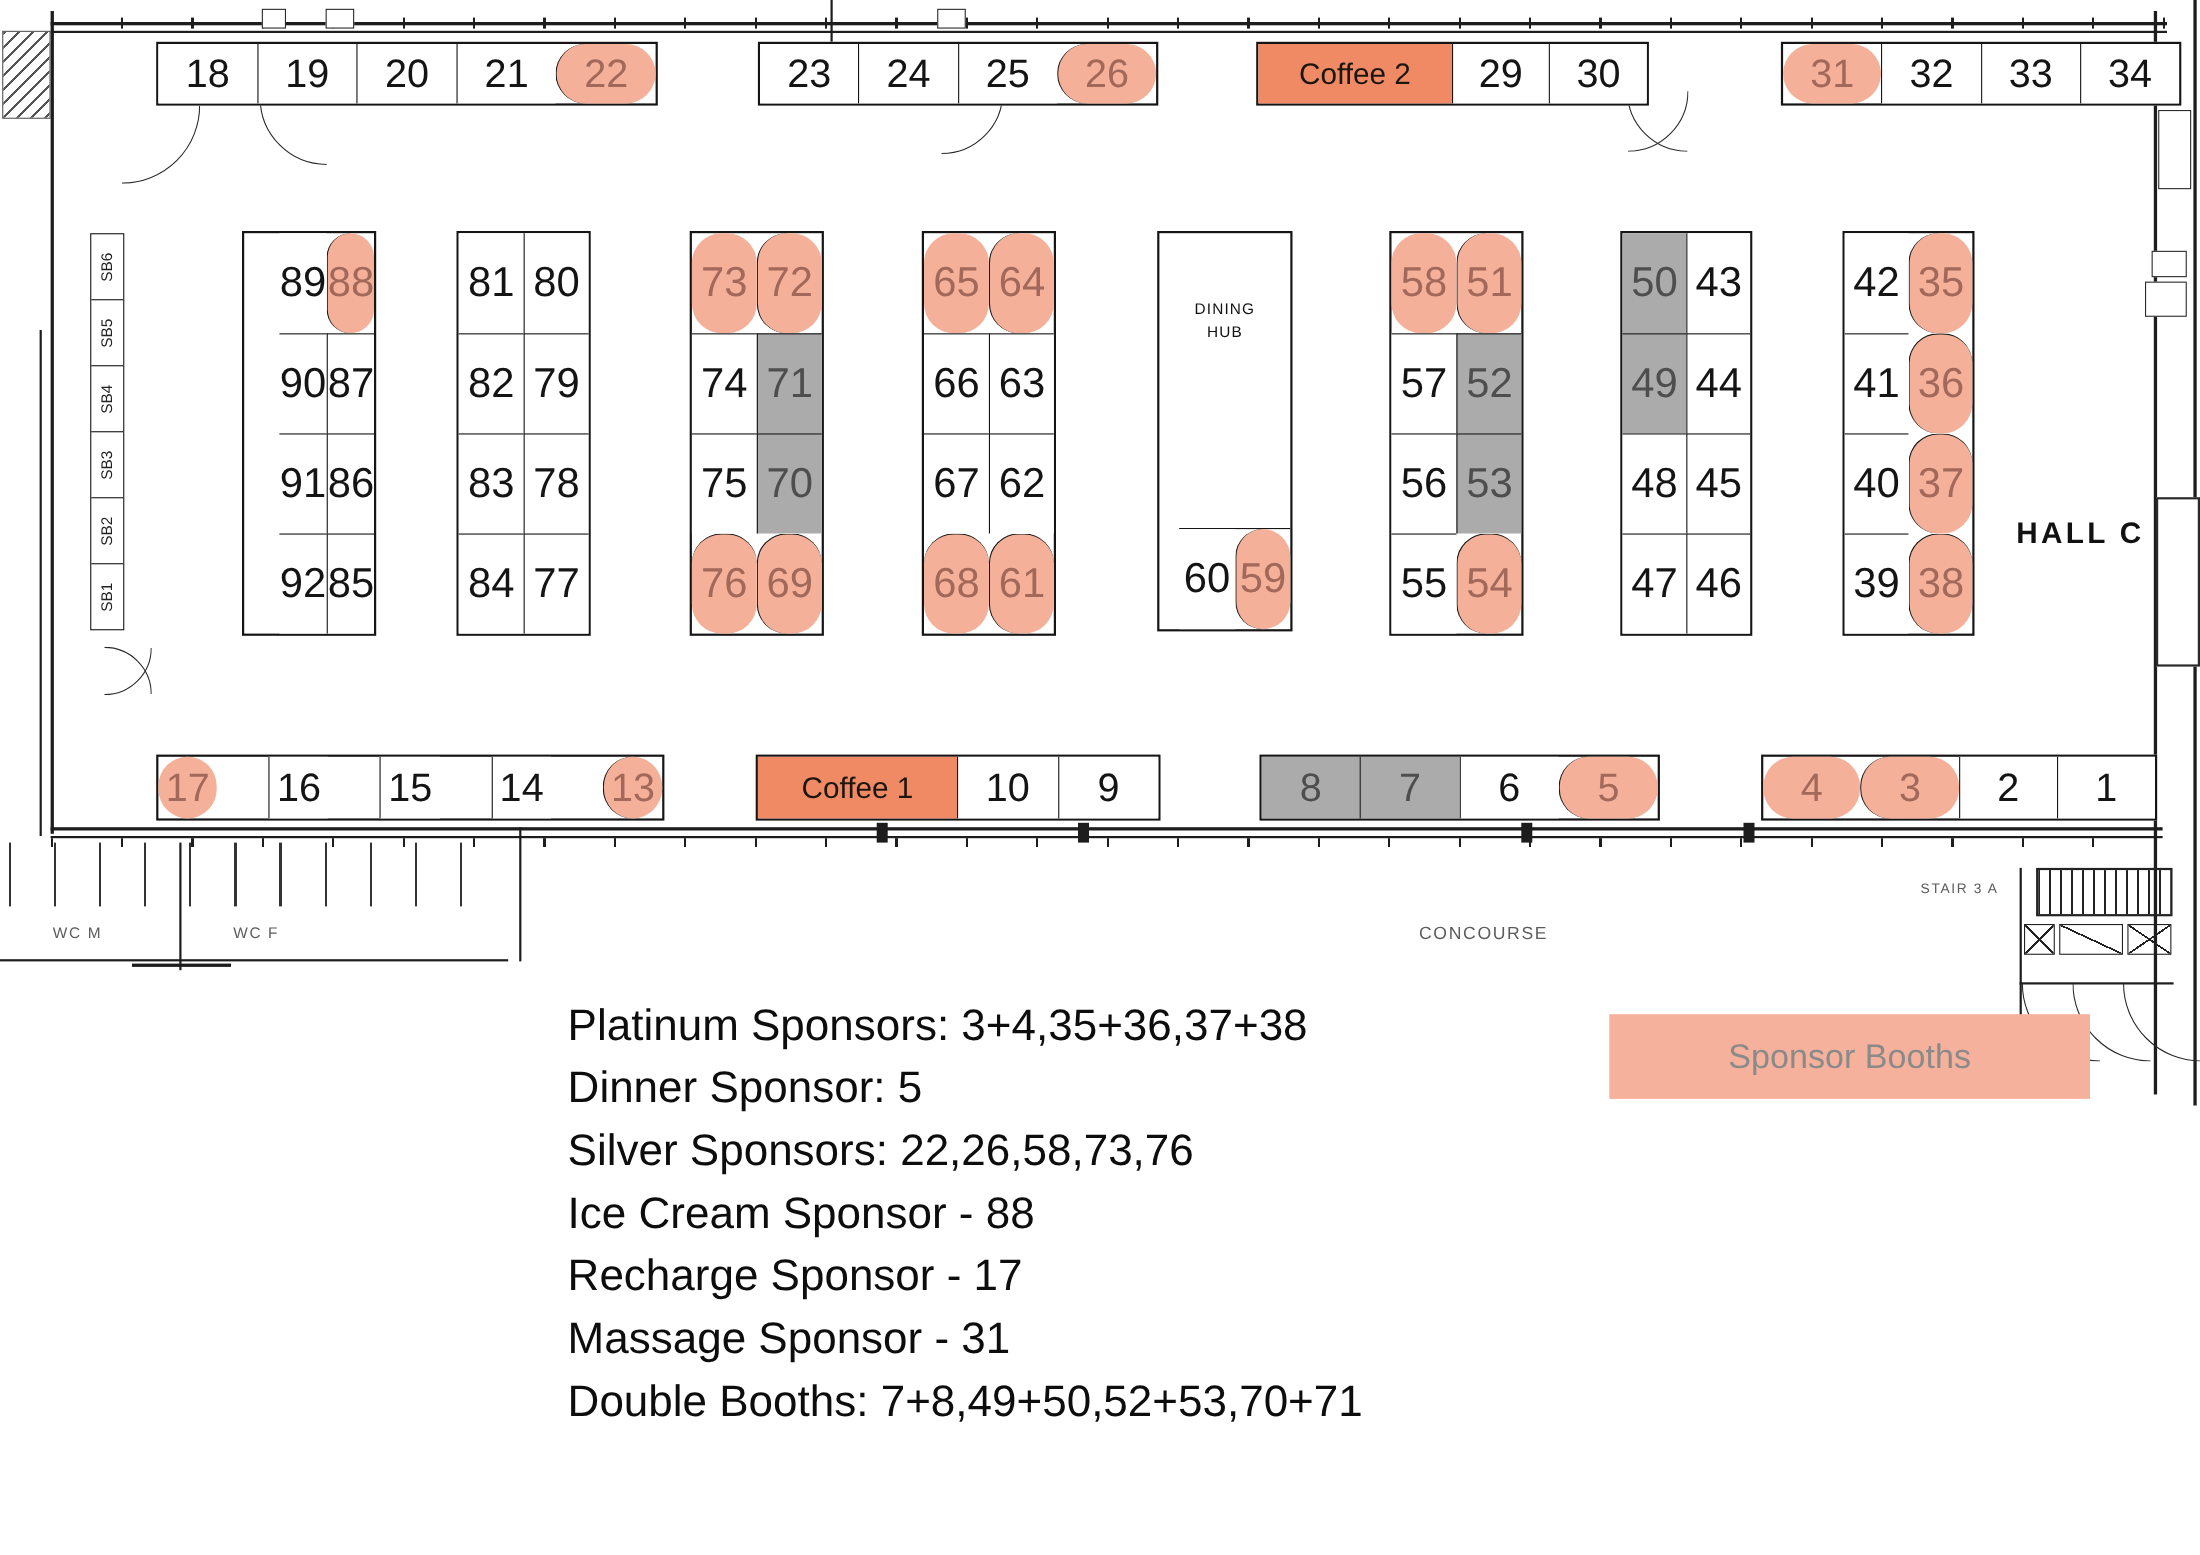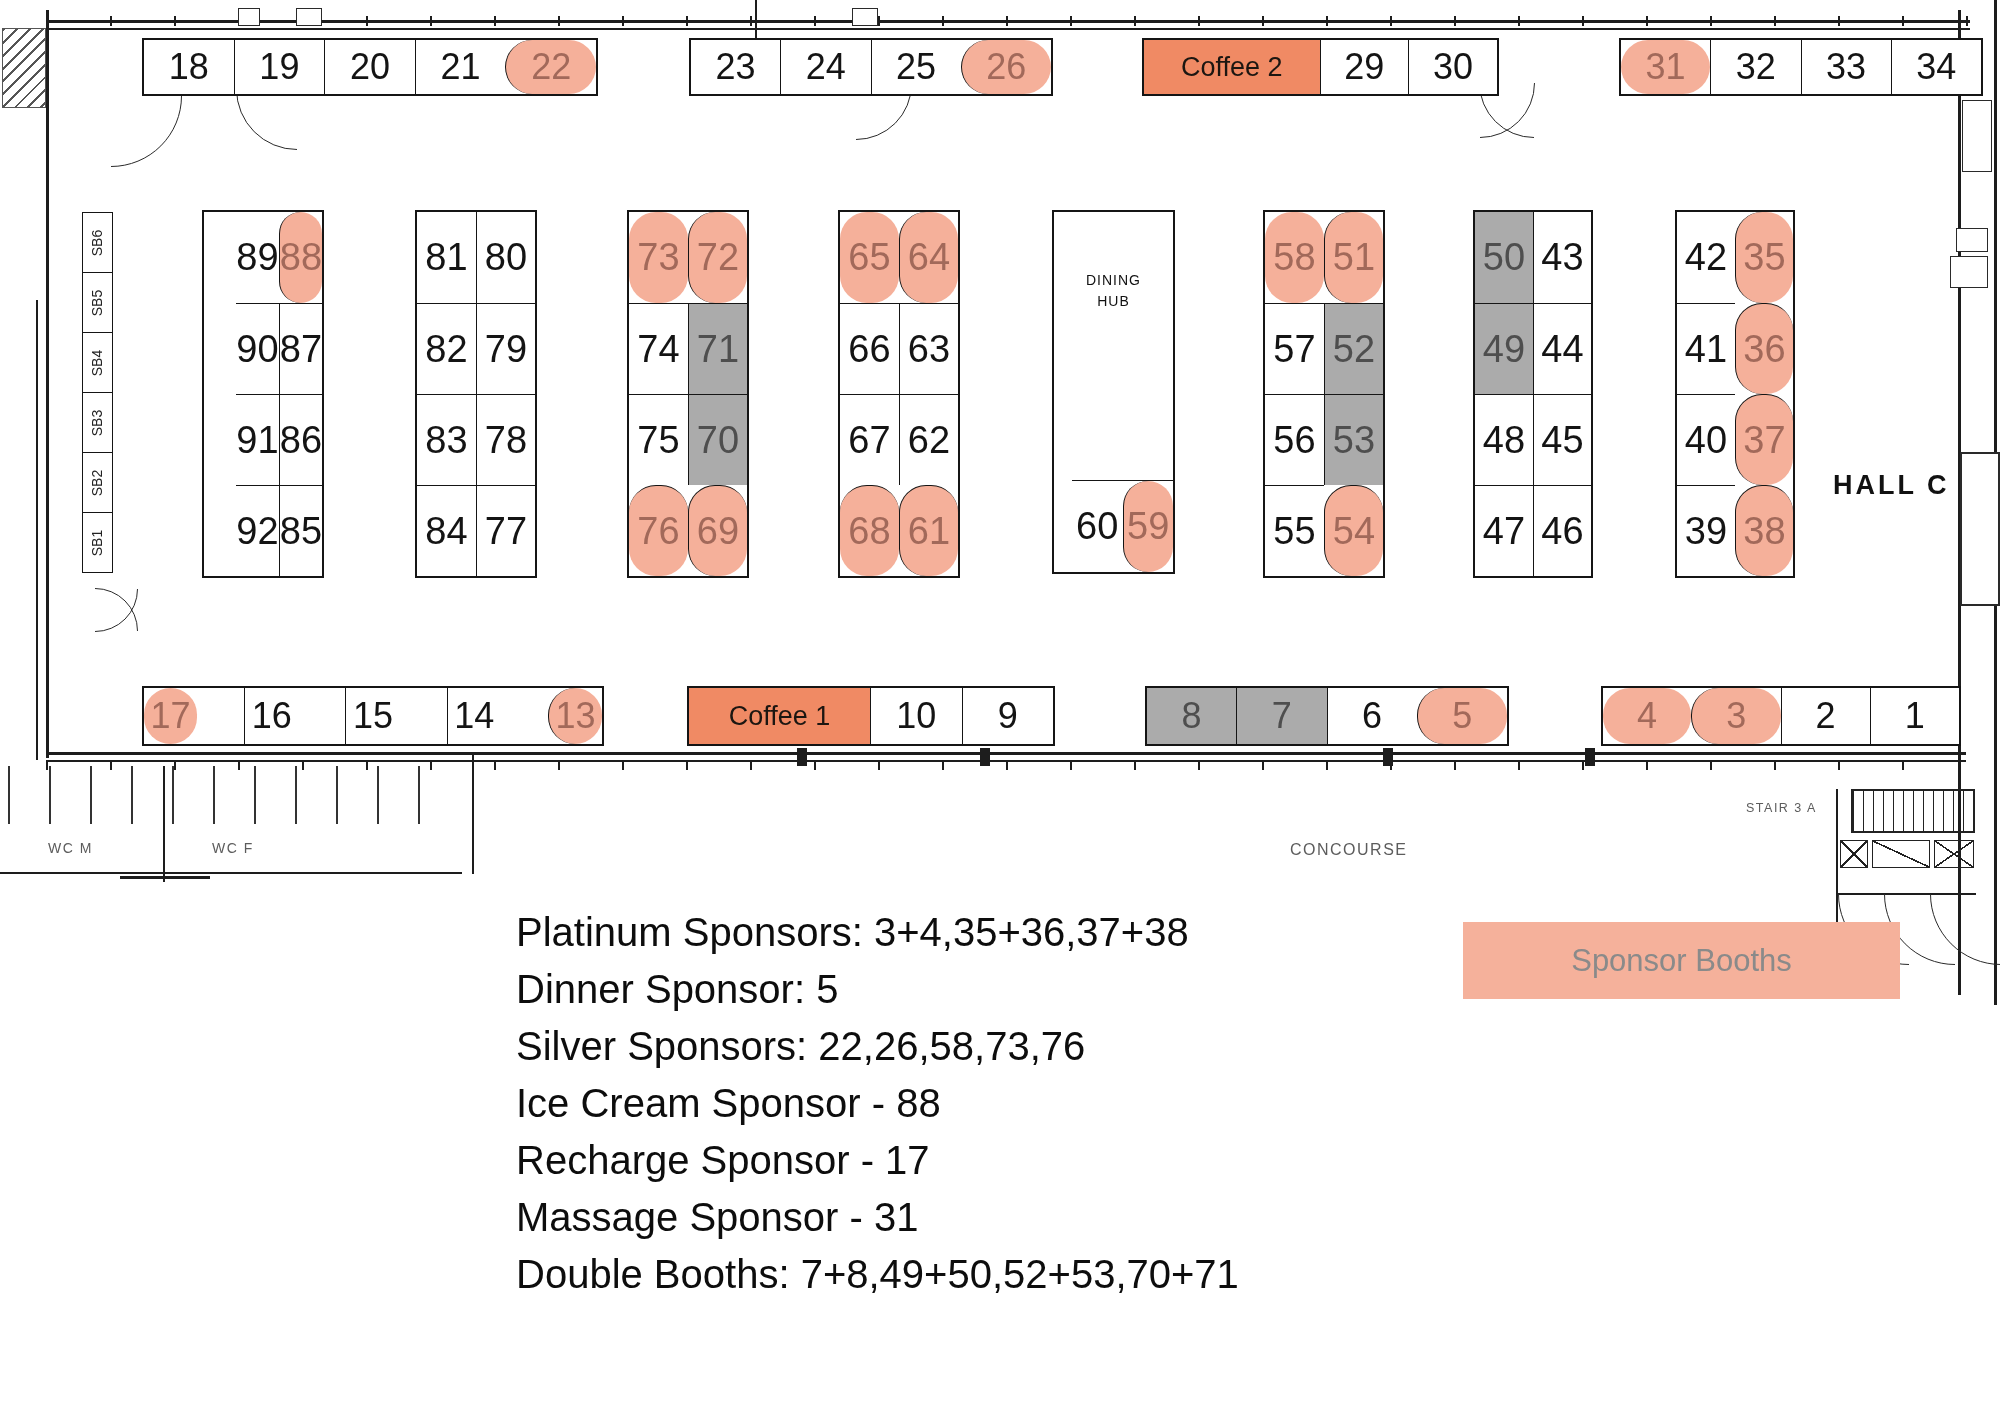--- a/index.html
+++ b/index.html
@@ -167,21 +167,21 @@
         <span class="rot">SB3</span>
       </div>
       <div class="sb-cell">
         <span class="rot">SB2</span>
       </div>
       <div class="sb-cell">
         <span class="rot">SB1</span>
       </div>
     </div>
 
-  <div class="island" style="left:202px;top:210px;padding-left:32px;">
+  <div class="island" style="left:220px;top:210px;padding-left:32px;">
       <div class="booth t-w">89</div>
       <div class="booth t-s">88</div>
       <div class="booth t-w">90</div>
       <div class="booth t-w">87</div>
       <div class="booth t-w">91</div>
       <div class="booth t-w">86</div>
       <div class="booth t-w">92</div>
       <div class="booth t-w">85</div>
     </div>
   <div class="island" style="left:415px;top:210px;">

